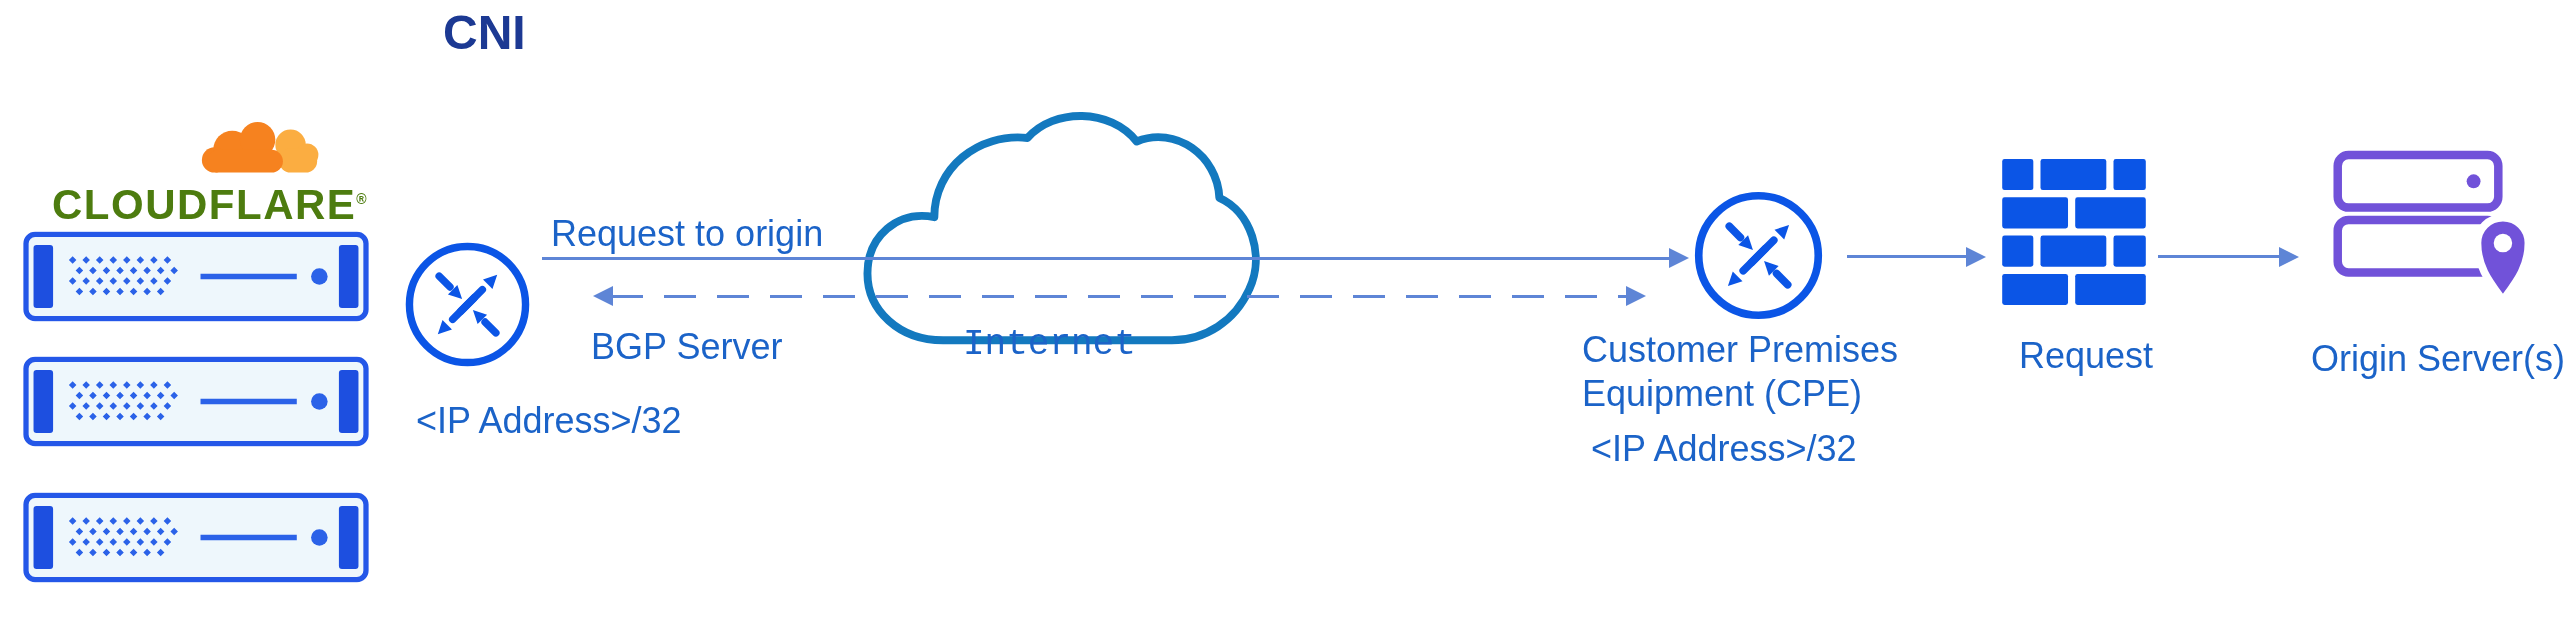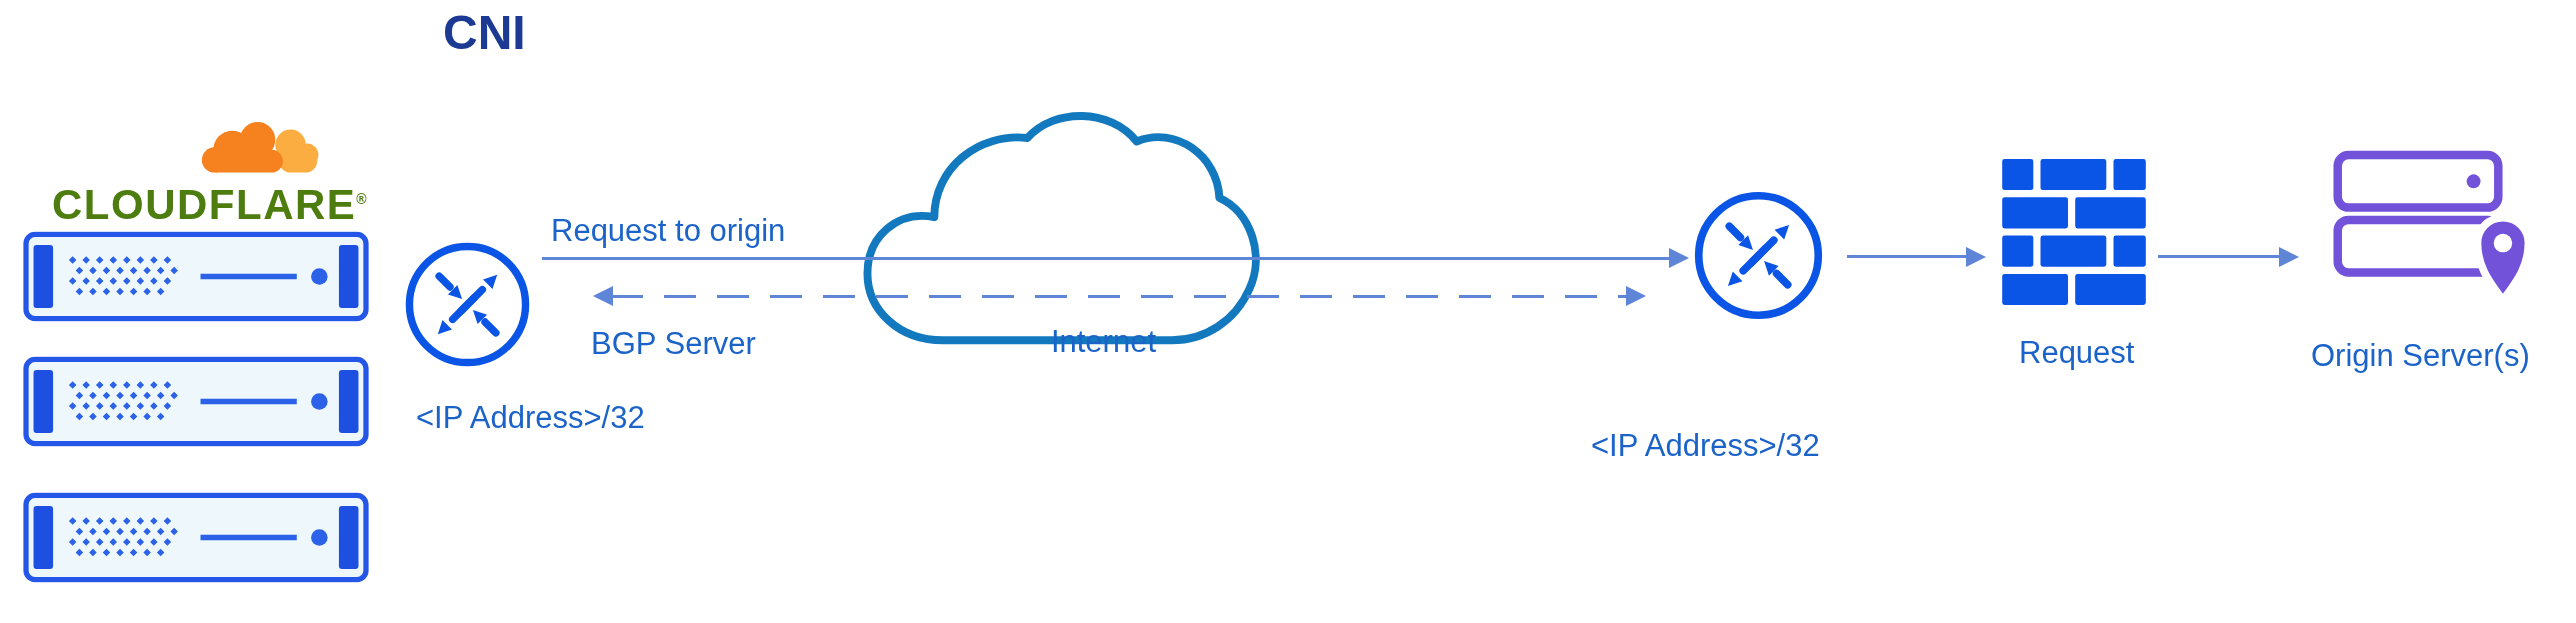--- a/index.html
+++ b/index.html
@@ -8,21 +8,21 @@
     position:relative; width:2576px; height:624px; background:#ffffff;
     font-family:"Liberation Sans", sans-serif; overflow:hidden;
   }
 
   .title {
     position:absolute; left:443px; top:4.6px;
     font-size:48px; font-weight:600; color:#1c3993;
   }
 
   .lbl {
-    position:absolute; font-size:31px; font-weight:500; color:#1b63c8;
+    position:absolute; font-size:36px; font-weight:500; color:#1b63c8;
     line-height:1.22; white-space:nowrap;
   }
   .lbl.wrap { white-space:normal; }
 
   
   .cf-cloud { position:absolute; left:193px; top:113px; width:133px; height:66px; }
   .cf-word {
     position:absolute; left:52px; top:181px;
     font-size:42px; font-weight:700; letter-spacing:1.5px; color:#4d7c0f; white-space:nowrap;
   }
@@ -33,21 +33,21 @@
   .server svg { width:100%; height:100%; display:block; }
   .s1 { top:231px; } .s2 { top:356px; } .s3 { top:492px; }
 
   
   .router { position:absolute; }
   .r-edge { left:400px; top:237px; width:135px; height:135px; }
   .r-cpe  { left:1689px; top:186px; width:139px; height:139px; }
 
   
   .inet-cloud { position:absolute; left:832px; top:101px; width:458px; height:278px; }
-  .internet-lbl { left:963px; top:323px; width:193px; text-align:right; }
+  .internet-lbl { left:963px; top:323px; width:193px; text-align:left;font-family:Liberation Mono, monospace; }
 
   
   .fw-icon { position:absolute; left:2002px; top:159px; width:144px; height:146px; }
   .origin-icon { position:absolute; left:2330px; top:147px; width:210px; height:169px; }
 
   
   .line { position:absolute; height:3.1px; background:#5e85d6; }
   .line.dashed {
     background:repeating-linear-gradient(90deg,#5e85d6 0 32.5px,rgba(0,0,0,0) 32.5px 53px);
   }
@@ -189,18 +189,19 @@
     <g>
       <path d="M112,99 C104,88 95.5,78 95.5,62 A16.5,16.5 0 1 1 128.5,62 C128.5,78 120,88 112,99 Z" fill="#7152d9" stroke="#ffffff" stroke-width="5"></path>
       <circle cx="112" cy="62" r="6" fill="#ffffff"></circle>
     </g>
   </svg>
 
   <div class="lbl lbl-edge-ip">&lt;IP Address&gt;/32</div>
   <div class="lbl lbl-request">Request to origin</div>
   <div class="lbl lbl-bgp">BGP Server</div>
   <div class="lbl internet-lbl">Internet</div>
+  <div class="lbl wrap lbl-cpe">Customer Premises Equipment (CPE)</div>
   <div class="lbl lbl-cpe-ip">&lt;IP Address&gt;/32</div>
   <div class="lbl lbl-firewall">Request</div>
   <div class="lbl lbl-origin">Origin Server(s)</div>
 
 </div>
 
 
 </body></html>

